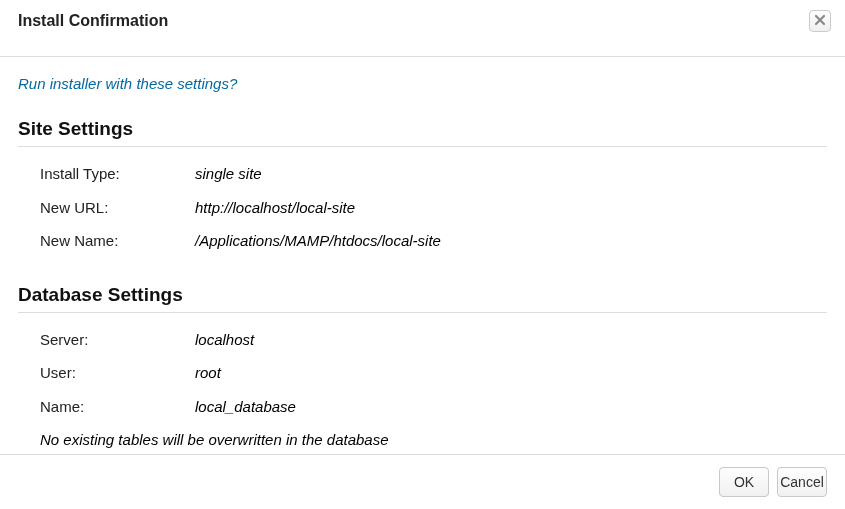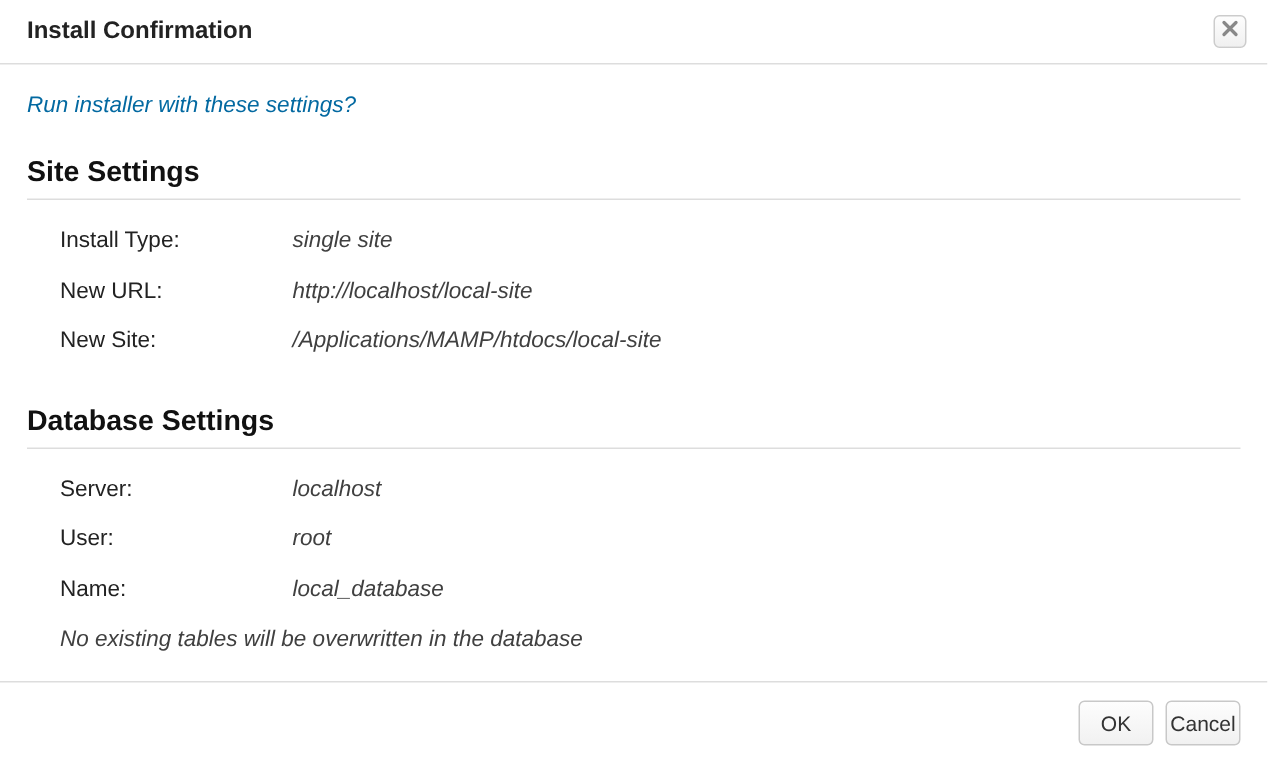--- a/index.html
+++ b/index.html
@@ -13,21 +13,21 @@
     .dialog {
       width: 100%;
       height: 100%;
       display: flex;
       flex-direction: column;
     }
     .titlebar {
       display: flex;
       justify-content: space-between;
       align-items: center;
-      padding: 10px 14px 10px 18px;
+      padding: 10px 14px 24px 18px;
       border-bottom: 1px solid #ddd;
     }
     .titlebar-title {
       font-weight: bold;
       font-size: 16px;
       color: #222;
     }
     .close-btn {
       width: 22px;
       height: 22px;
@@ -70,21 +70,21 @@
       line-height: 1.7;
     }
     .row-label {
       font-weight: normal;
       color: #222;
       width: 155px;
       flex-shrink: 0;
     }
     .row-value {
       font-style: italic;
-      color: #404040;
+      color: #000000;
     }
     .footer {
       border-top: 1px solid #ddd;
       padding: 12px 18px;
       display: flex;
       justify-content: flex-end;
       gap: 8px;
     }
     .btn {
       min-width: 50px;
@@ -121,21 +121,21 @@
 
       <div class="row">
         <div class="row-label">Install Type:</div>
         <div class="row-value">single site</div>
       </div>
       <div class="row">
         <div class="row-label">New URL:</div>
         <div class="row-value">http://localhost/local-site</div>
       </div>
       <div class="row">
-        <div class="row-label">New Site:</div>
+        <div class="row-label">New Name:</div>
         <div class="row-value">/Applications/MAMP/htdocs/local-site</div>
       </div>
     </div>
 
     <div class="section">
       <div class="section-title">Database Settings</div>
 
       <div class="row">
         <div class="row-label">Server:</div>
         <div class="row-value">localhost</div>

